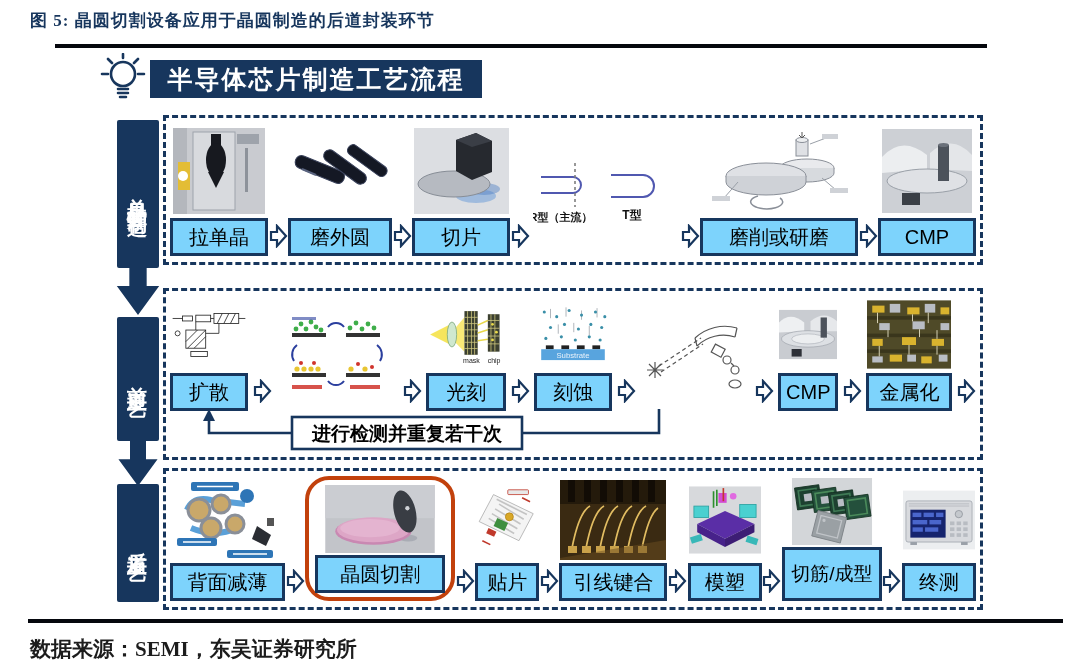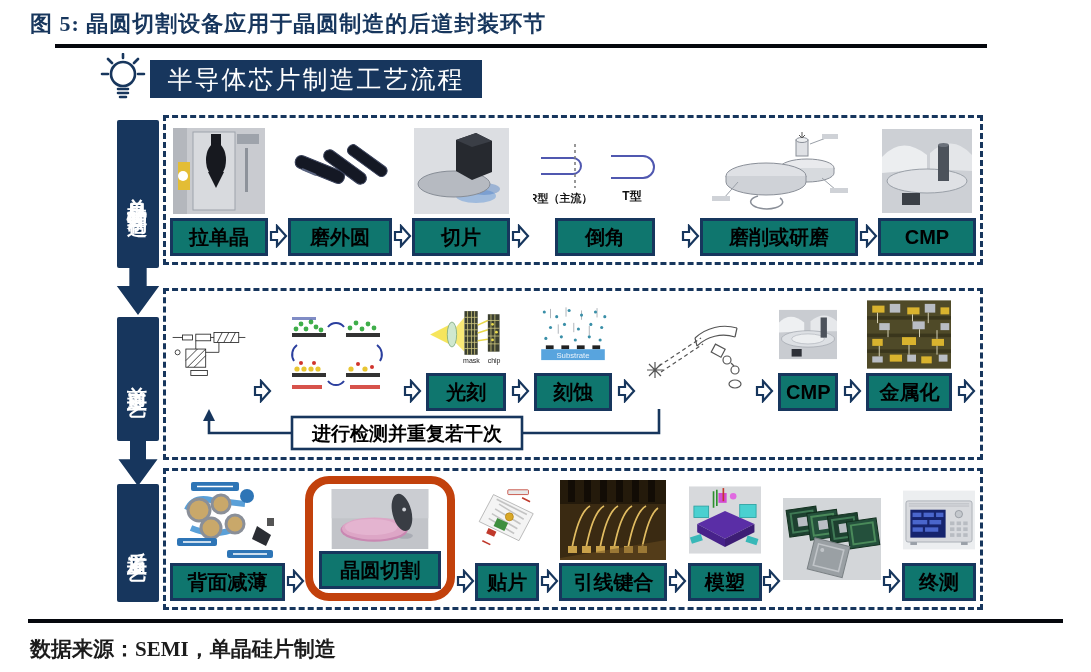--- a/index.html
+++ b/index.html
@@ -6,29 +6,29 @@
   html,body { width: 1091px; height: 672px; }
   body {
     position: relative; background: #ffffff; overflow: hidden;
     font-family: "Liberation Sans", sans-serif;
   }
   .abs { position: absolute; }
 
   .fig-title {
     left: 30px; top: 9px;
     font-family: "Liberation Serif", serif;
-    font-size: 22px; font-weight: bold; color: #17365d; letter-spacing: 1px;
+    font-size: 17px; font-weight: bold; color: #17365d; letter-spacing: 1px;
   }
   .title-rule { left: 55px; top: 44px; width: 932px; height: 4px; background: #05070d; }
 
   .bulb { left: 99px; top: 53px; }
   .header-box {
     left: 150px; top: 60px; width: 332px; height: 38px;
     background: #17365d; color: #ffffff;
-    font-size: 25px; font-weight: normal; letter-spacing: 2px;
+    font-size: 25px; font-weight: bold; letter-spacing: 2px;
     display: flex; align-items: center; justify-content: center;
   }
 
   .vlabel {
     left: 117px; width: 42px; background: #17365d; color: #fff;
     font-weight: bold; font-size: 20px;
     writing-mode: vertical-rl; text-orientation: upright; letter-spacing: 4px;
     display: flex; align-items: center; justify-content: center;
     border-radius: 2px;
   }
@@ -50,29 +50,29 @@
   #sec3 { top: 468px; height: 142px; }
 
   .step { display: flex; flex-direction: column; align-items: center; justify-content: flex-end; }
   .thumb {
     flex: 1 1 auto; width: 100%; display: flex; align-items: center; justify-content: center;
     overflow: hidden; padding: 2px 1px;
   }
   .thumb svg { max-width: 100%; max-height: 100%; }
   .pbox {
     width: 100%; height: 38px; flex: 0 0 auto;
-    border: 3px solid #17365d; background: #0f766e; color: #000;
-    font-weight: bold; font-size: 20px; white-space: nowrap;
+    border: 3px solid #17365d; background: #7dd3fc; color: #000;
+    font-weight: normal; font-size: 20px; white-space: nowrap;
     display: flex; align-items: center; justify-content: center;
   }
   .pbox.tall { height: 54px; white-space: normal; text-align: center; line-height: 1.1; font-size: 19px; }
   .harrow { align-self: flex-end; margin-bottom: 8px; flex: 0 0 auto; }
 
   .step.highlight {
-    border: 8px solid #c2410c; border-radius: 24px; padding: 3px 6px 4px 6px;
+    border: 4px solid #c2410c; border-radius: 24px; padding: 3px 6px 4px 6px;
   }
 
   .fb-svg { position: absolute; left: 4px; bottom: 4px; }
   .fb-text { font-size: 19px; font-weight: bold; fill: #000; }
 
   .bottom-rule { left: 28px; top: 619px; width: 1035px; height: 4px; background: #05070d; }
   .source {
     left: 30px; top: 635px;
     font-family: "Liberation Serif", serif;
     font-size: 21px; font-weight: bold; color: #1c1c1c;
@@ -175,21 +175,20 @@
           <path d="M40 26 a8 8 0 0 1 0 16"></path>
           <path d="M78 24 H110"></path>
             <path d="M78 46 H110"></path>
           <path d="M110 24 a11 11 0 0 1 0 22"></path>
         </g>
         <path d="M42 12 V56" stroke="#777" stroke-width="1.5" stroke-dasharray="3 3" fill="none"></path>
         <text x="28" y="70" text-anchor="middle" font-size="11" class="ann">R型（主流）</text>
         <text x="99" y="68" text-anchor="middle" font-size="12" class="ann">T型</text>
       </svg>
     </div>
-    <div class="pbox" style="width:100px">倒角</div>
   </div>
 
   <svg class="harrow" width="19" height="24" viewBox="0 0 19 24">
       <path d="M2 8 H8 V2 L17 12 L8 22 V16 H2 Z" fill="#fff" stroke="#17365d" stroke-width="2.2"></path>
     </svg>
 
   <div class="step" style="width:158px">
     <div class="thumb">
       <svg width="150" height="82" viewBox="0 0 150 82">
         <rect width="150" height="82" fill="#ffffff"></rect>
@@ -243,20 +242,21 @@
           <rect x="14" y="13" width="12" height="6"></rect>
           <path d="M2 16 H14 M48 16 H52 M82 16 H90"></path>
           <rect x="18" y="30" width="24" height="22"></rect>
           <path d="M20 52 L42 30 M18 44 L32 30 M28 52 L42 38"></path>
           <rect x="24" y="56" width="20" height="6"></rect>
           <path d="M30 20 V30 M58 22 V34 H42"></path>
           <circle cx="8" cy="34" r="3"></circle>
         </g>
       </svg>
     </div>
+    <div class="pbox">扩散</div>
   </div>
 
   <svg class="harrow" width="19" height="24" viewBox="0 0 19 24">
       <path d="M2 8 H8 V2 L17 12 L8 22 V16 H2 Z" fill="#fff" stroke="#17365d" stroke-width="2.2"></path>
     </svg>
 
   <div class="step" style="width:122px">
     <div class="thumb">
       <svg width="98" height="78" viewBox="0 0 98 78">
         <rect width="98" height="78" fill="#ffffff"></rect>
@@ -635,20 +635,21 @@
             <rect x="68" y="30" width="22" height="19" fill="none" stroke="#4a8a5a" stroke-width="2"></rect>
           </g>
         </g>
         <g transform="rotate(14 47 58)">
           <rect x="28" y="44" width="36" height="32" fill="#9aa0a4" stroke="#7a8084"></rect>
           <rect x="33" y="49" width="26" height="22" fill="none" stroke="#c0c4c8" stroke-width="1.6"></rect>
           <circle cx="38" cy="54" r="2" fill="#c0c4c8"></circle>
         </g>
       </svg>
     </div>
+    <div class="pbox tall">切筋/成型</div>
   </div>
 
   <svg class="harrow" width="19" height="24" viewBox="0 0 19 24">
       <path d="M2 8 H8 V2 L17 12 L8 22 V16 H2 Z" fill="#fff" stroke="#17365d" stroke-width="2.2"></path>
     </svg>
 
   <div class="step" style="width:74px">
     <div class="thumb">
       <svg width="98" height="80" viewBox="0 0 98 80">
         <rect width="98" height="80" fill="#eceef0"></rect>
@@ -678,13 +679,13 @@
         </g>
         <rect x="10" y="70" width="9" height="4" fill="#9aa0a8"></rect>
         <rect x="79" y="70" width="9" height="4" fill="#9aa0a8"></rect>
       </svg>
     </div>
     <div class="pbox">终测</div>
   </div>
 </div>
 
 <div class="abs bottom-rule"></div>
-<div class="abs source">数据来源：SEMI，单晶硅片制造</div>
+<div class="abs source">数据来源：SEMI，东吴证券研究所</div>
 
 </body></html>

